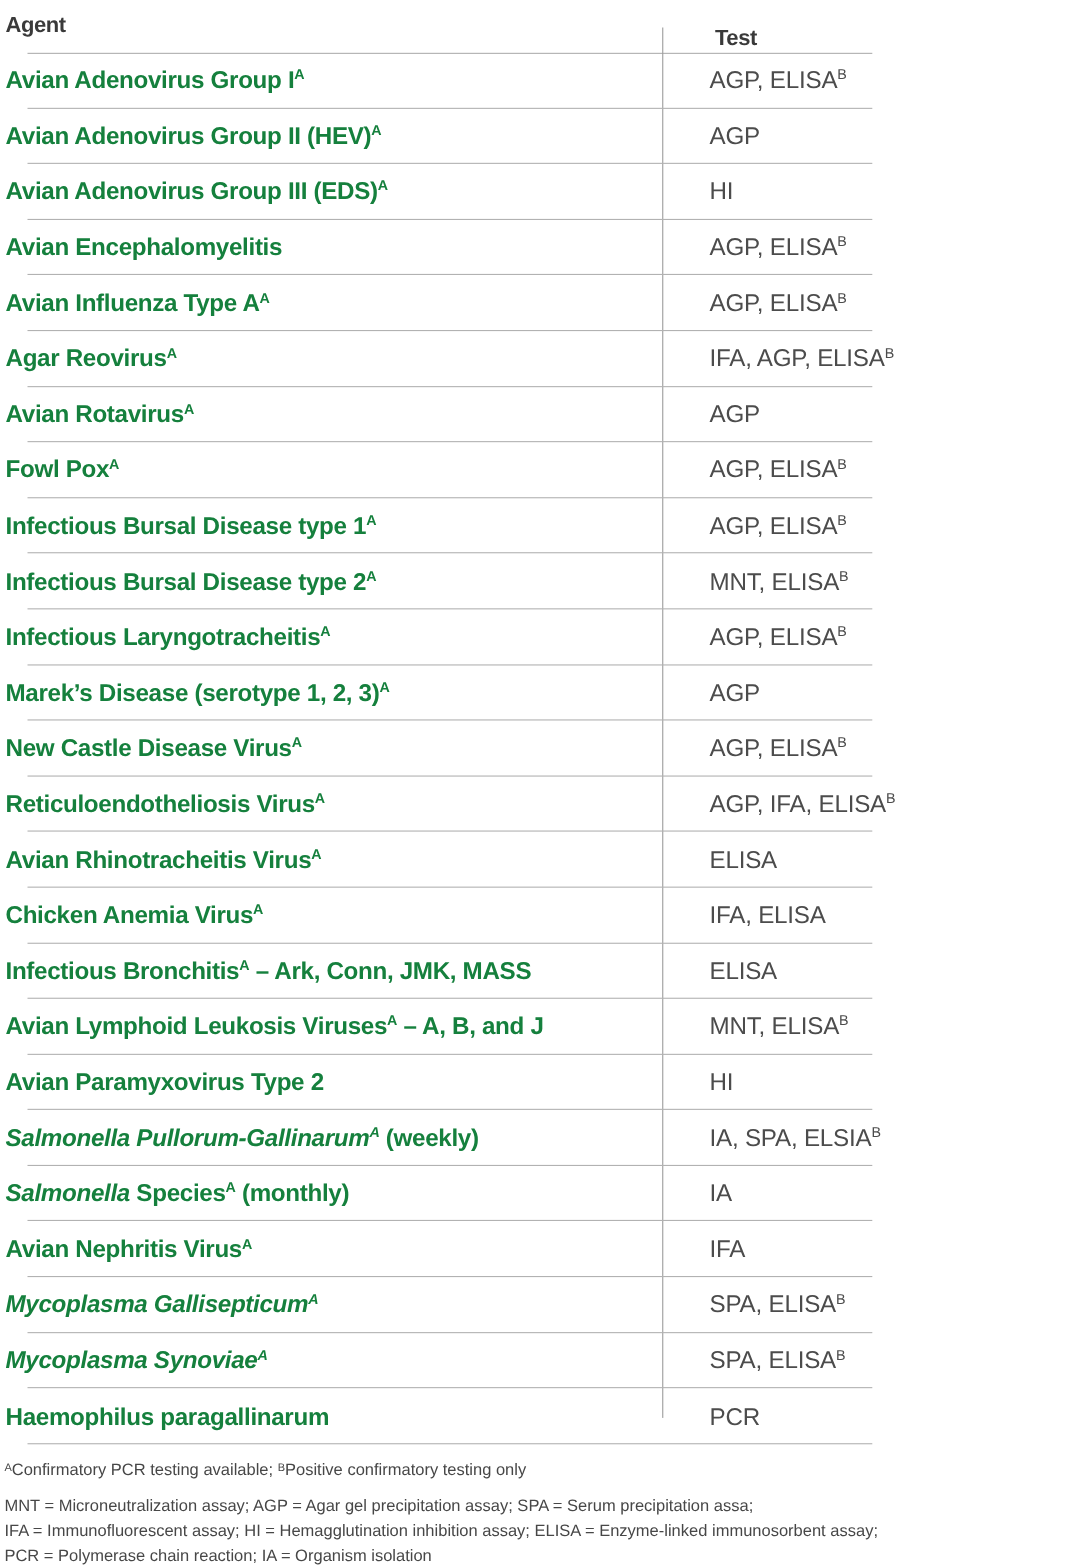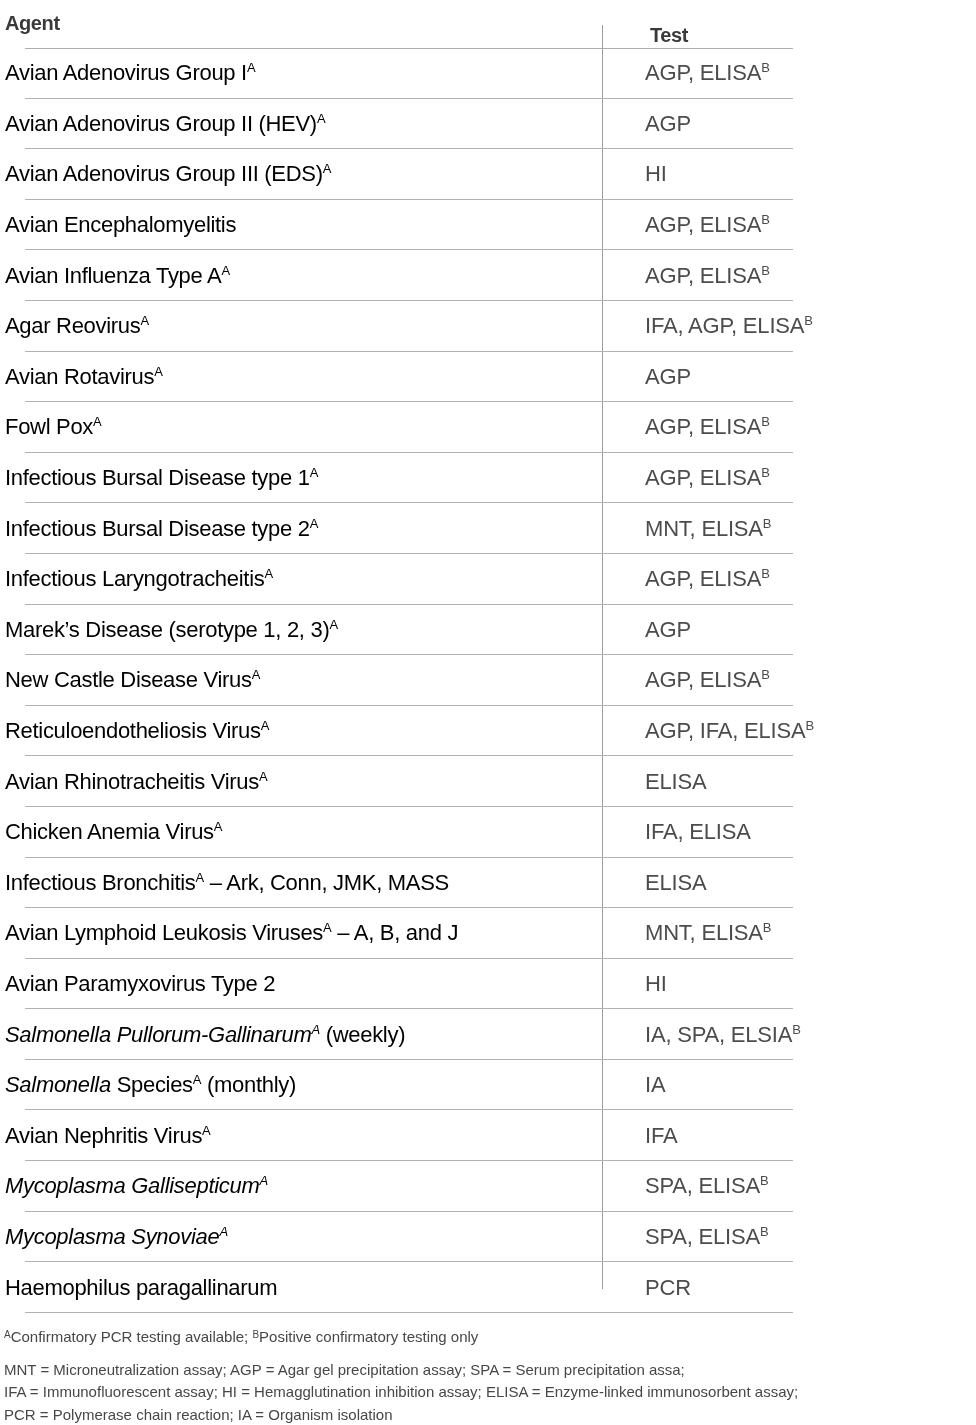--- a/index.html
+++ b/index.html
@@ -22,21 +22,21 @@
     background:#aeaeae;
   }
   .rows { position:absolute; left:0; top:48px; width:976px; }
   .row { position:relative; display:flex; align-items:center; height:50.6px; }
   .row::after {
     content:""; position:absolute; bottom:0; left:25px; width:768px; height:1px;
     background:#b2b2b2;
   }
   .agent-cell {
     box-sizing:border-box; width:645px; padding-left:5px;
-    font-size:22px; font-weight:400; color:#000000;
+    font-size:22px; font-weight:700; color:#15803d;
     letter-spacing:-0.3px; white-space:nowrap;
   }
   .test-cell {
     font-size:22px; font-weight:400; color:#4c4c4c;
     letter-spacing:-0.2px; white-space:nowrap;
   }
   .it { font-style:italic; }
   .sup { font-size:13px; vertical-align:8px; }
   .fn1 {
     position:absolute; left:4px; top:1328px; font-size:15px; color:#474747;

